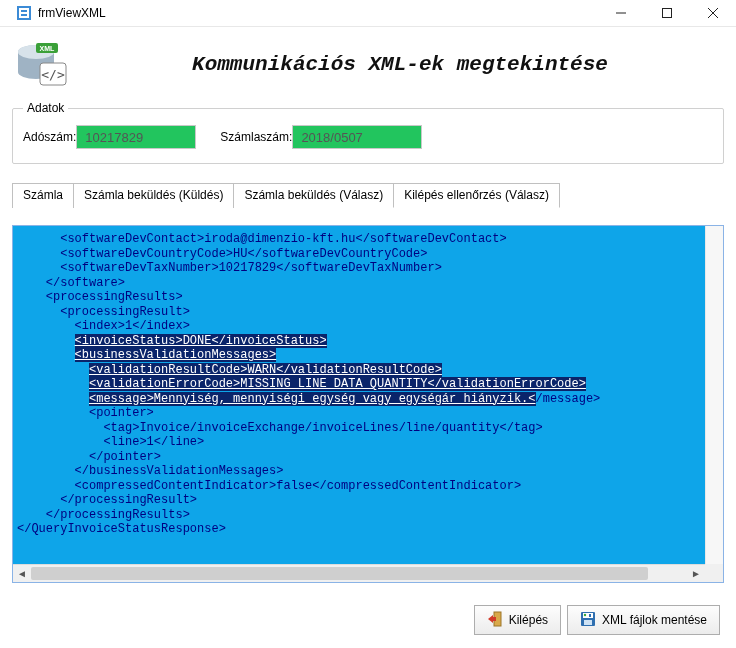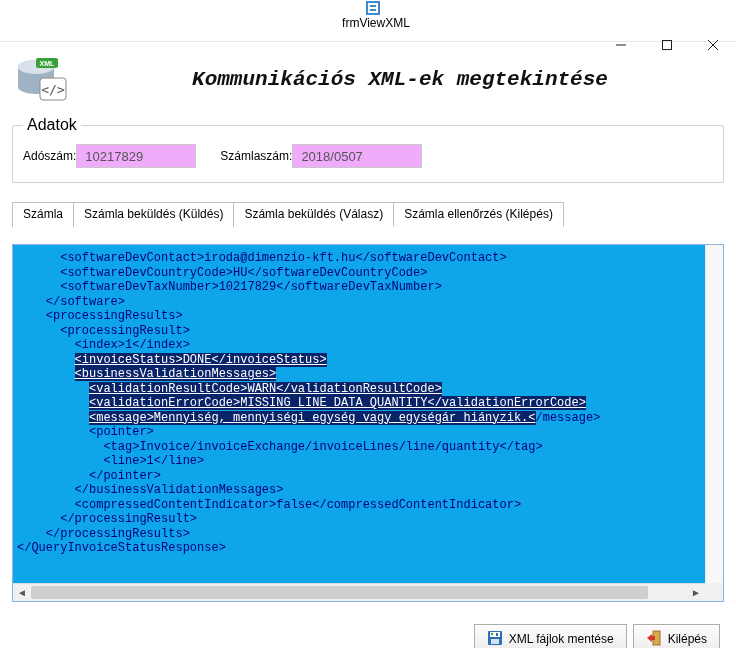--- a/index.html
+++ b/index.html
@@ -6,27 +6,26 @@
   body {
     margin: 0;
     font-family: "Segoe UI", Tahoma, sans-serif;
     font-size: 12px;
     background: #fff;
     width: 736px;
     height: 648px;
     overflow: hidden;
   }
   .titlebar {
-    height: 42px;
+    height: 27px;
     background: #fff;
     border-bottom: 1px solid #e8e8e8;
     display: flex;
     align-items: center;
     padding-left: 16px;
-    flex-direction: column;
   }
   .titlebar .app-icon {
     width: 16px; height: 16px;
     display: inline-flex; align-items: center; justify-content: center;
     margin-right: 6px;
   }
   .titlebar .title { color: #000; font-size: 12px; }
   .winbtns { margin-left: auto; display: flex; }
   .winbtn {
     width: 46px; height: 30px;
@@ -59,32 +58,32 @@
 
   fieldset.group {
     border: 1px solid #d0d0d0;
     border-radius: 2px;
     margin: 4px 4px 10px 4px;
     padding: 10px 10px 14px 10px;
   }
   fieldset.group legend {
     padding: 0 4px;
     color: #000;
-    font-size: 16px;
+    font-size: 12px;
   }
   .form-row { display: flex; align-items: center; }
   .form-row label { color: #000; }
   .form-row input[type=text] {
     height: 24px;
     border: 1px solid #c8c8c8;
     padding: 2px 8px;
     font-size: 13px;
     font-family: "Segoe UI", Tahoma, sans-serif;
     color: #555;
-    background: #f0abfc;
+    background: #22c55e;
   }
   .inp-adoszam { width: 120px; }
   .inp-szamlaszam { width: 130px; }
 
   .tabs {
     display: flex;
     margin: 18px 4px;
     position: relative;
     z-index: 2;
   }
@@ -243,52 +242,52 @@
       <div style="width:24px"></div>
       <label>Számlaszám:</label>
       <input type="text" class="inp-szamlaszam" value="2018/0507" style="">
     </div>
   </fieldset>
 
   <div class="tabs" id="tabs-host">
       <div class="tab">Számla</div>
       <div class="tab">Számla beküldés (Küldés)</div>
       <div class="tab">Számla beküldés (Válasz)</div>
-      <div class="tab active">Számla ellenőrzés (Kilépés)</div>
+      <div class="tab active">Kilépés ellenőrzés (Válasz)</div>
     </div>
 
   <div class="tabpanel">
     <div class="vtrack-spacer"></div>
     <div class="xml-area" id="xml-area"><span class="line">      &lt;softwareDevContact&gt;iroda@dimenzio-kft.hu&lt;/softwareDevContact&gt;</span><span class="line">      &lt;softwareDevCountryCode&gt;HU&lt;/softwareDevCountryCode&gt;</span><span class="line">      &lt;softwareDevTaxNumber&gt;10217829&lt;/softwareDevTaxNumber&gt;</span><span class="line">    &lt;/software&gt;</span><span class="line">    &lt;processingResults&gt;</span><span class="line">      &lt;processingResult&gt;</span><span class="line">        &lt;index&gt;1&lt;/index&gt;</span><span class="line">        <span class="sel">&lt;invoiceStatus&gt;DONE&lt;/invoiceStatus&gt;</span></span><span class="line">        <span class="sel">&lt;businessValidationMessages&gt;</span></span><span class="line">          <span class="sel">&lt;validationResultCode&gt;WARN&lt;/validationResultCode&gt;</span></span><span class="line">          <span class="sel">&lt;validationErrorCode&gt;MISSING_LINE_DATA_QUANTITY&lt;/validationErrorCode&gt;</span></span><span class="line">          <span class="sel">&lt;message&gt;Mennyiség, mennyiségi egység vagy egységár hiányzik.&lt;</span>/message&gt;</span><span class="line">          &lt;pointer&gt;</span><span class="line">            &lt;tag&gt;Invoice/invoiceExchange/invoiceLines/line/quantity&lt;/tag&gt;</span><span class="line">            &lt;line&gt;1&lt;/line&gt;</span><span class="line">          &lt;/pointer&gt;</span><span class="line">        &lt;/businessValidationMessages&gt;</span><span class="line">        &lt;compressedContentIndicator&gt;false&lt;/compressedContentIndicator&gt;</span><span class="line">      &lt;/processingResult&gt;</span><span class="line">    &lt;/processingResults&gt;</span><span class="line">&lt;/QueryInvoiceStatusResponse&gt;</span></div>
     <div class="hscroll">
       <div class="arrow">◄</div>
       <div class="track">
         <div class="thumb"></div>
       </div>
       <div class="arrow">►</div>
     </div>
     <div class="vscroll-corner"></div>
   </div>
 
   <div class="footer">
     <div class="btn">
       <span>
         <svg viewBox="0 0 16 16">
+          <rect x="7" y="1" width="7" height="14" fill="#d9a94a" stroke="#9b7528"></rect>
+          <polygon points="1,8 6,4 6,6 9,6 9,10 6,10 6,12" fill="#d23b2a"></polygon>
+        </svg>
+      </span>
+      <span>Kilépés</span>
+    </div>
+    <div class="btn">
+      <span>
+        <svg viewBox="0 0 16 16">
           <rect x="1" y="1" width="14" height="14" rx="1" fill="#2f6fb0"></rect>
           <rect x="3" y="2" width="10" height="5" fill="#fff"></rect>
           <rect x="4" y="9" width="8" height="5" fill="#cfe3f5"></rect>
           <rect x="9" y="3" width="2" height="3" fill="#2f6fb0"></rect>
           <circle cx="5" cy="4" r="1.2" fill="#38a838"></circle>
         </svg>
       </span>
       <span>XML fájlok mentése</span>
     </div>
-    <div class="btn">
-      <span>
-        <svg viewBox="0 0 16 16">
-          <rect x="7" y="1" width="7" height="14" fill="#d9a94a" stroke="#9b7528"></rect>
-          <polygon points="1,8 6,4 6,6 9,6 9,10 6,10 6,12" fill="#d23b2a"></polygon>
-        </svg>
-      </span>
-      <span>Kilépés</span>
-    </div>
   </div>
 </div>
 
 </body></html>

